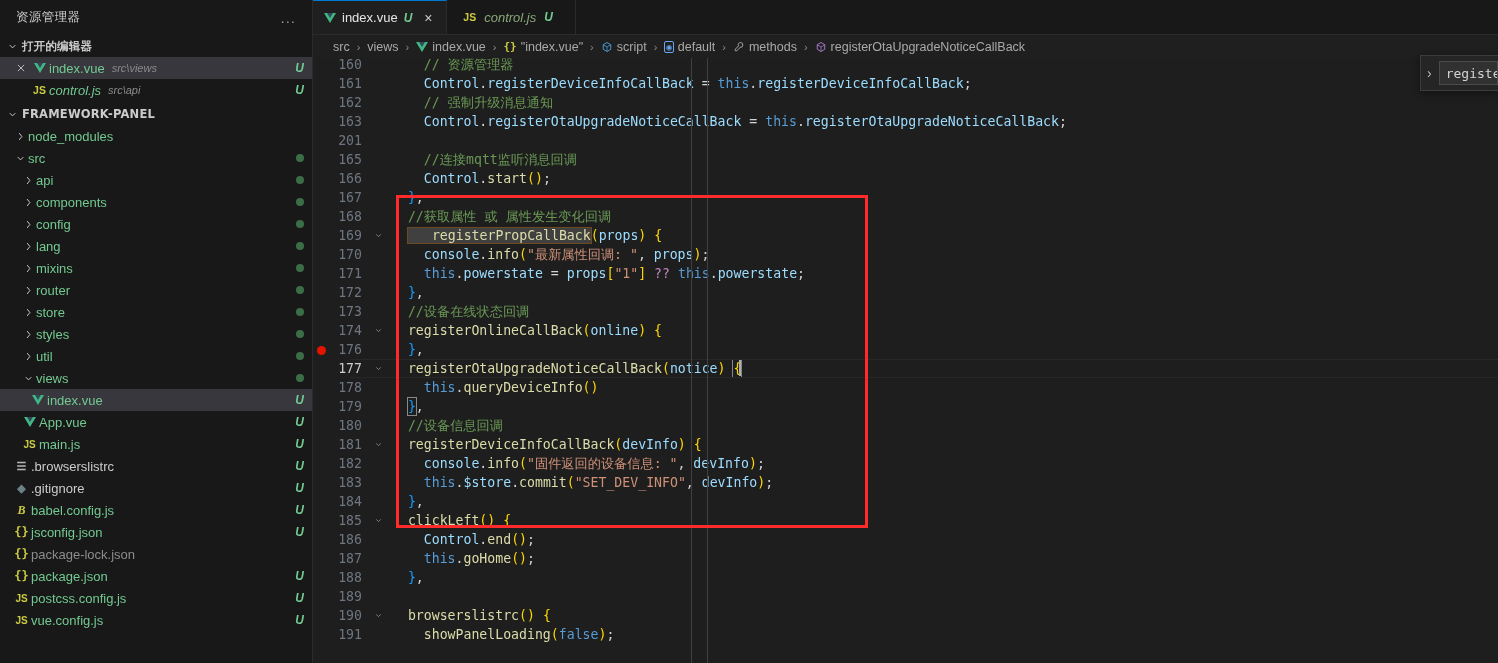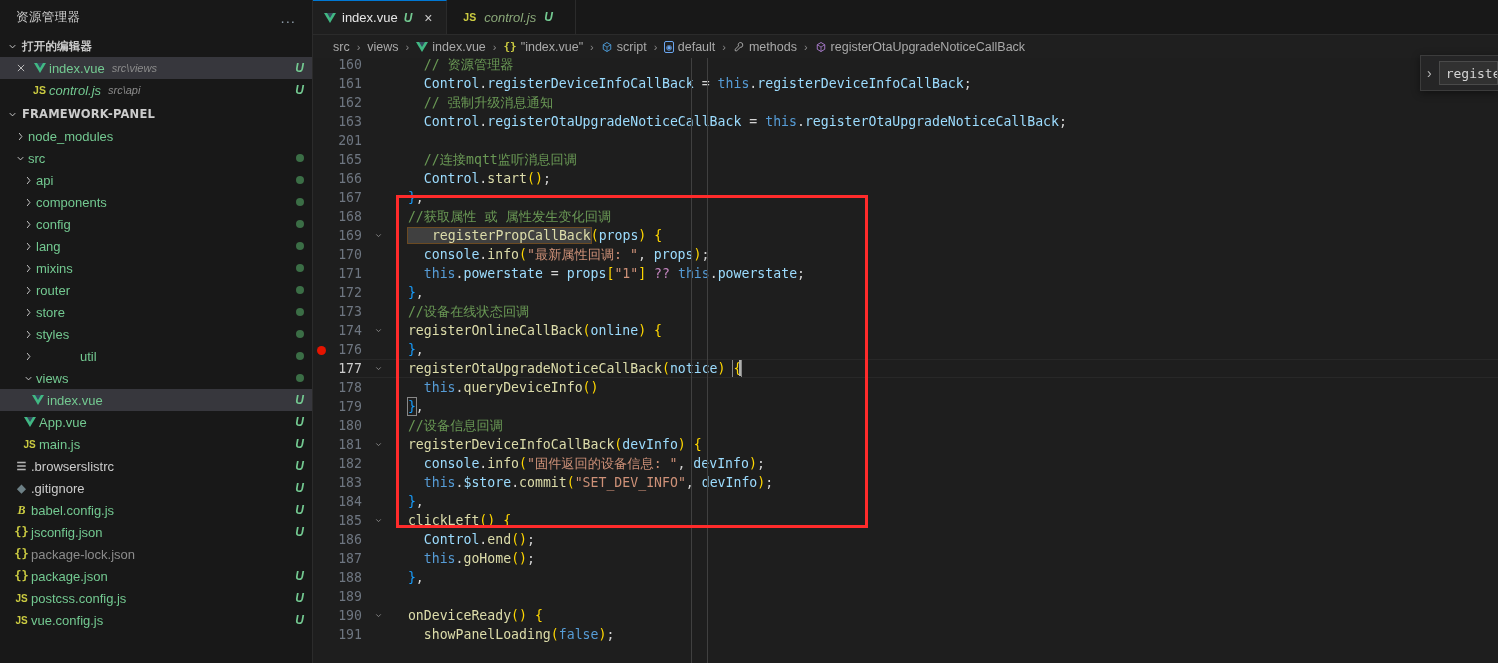--- a/index.html
+++ b/index.html
@@ -480,21 +480,21 @@
         </div>
         <div class="row" style="padding-left: 20px;">
           <span class="twisty">
             <svg width="11" height="11" viewBox="0 0 16 16">
               <path d="M6 3l4 5-4 5" stroke="#cccccc" stroke-width="1.4" fill="none"></path>
             </svg>
           </span>
           <span class="lbl clr-green">styles</span>
           <span class="dot"></span>
         </div>
-        <div class="row" style="padding-left: 20px; gap: 44px;">
+        <div class="row" style="padding-left: 20px;">
           <span class="twisty">
             <svg width="11" height="11" viewBox="0 0 16 16">
               <path d="M6 3l4 5-4 5" stroke="#cccccc" stroke-width="1.4" fill="none"></path>
             </svg>
           </span>
           <span class="lbl clr-green">util</span>
           <span class="dot"></span>
         </div>
         <div class="row" style="padding-left: 20px;">
           <span class="twisty">
@@ -697,21 +697,21 @@
         <div class="code-line"><div class="gutter-bp"></div><div class="lnum">184</div><div class="fold"></div><div class="ctext"><span class="t-plain">  </span><span class="t-brace3">}</span><span class="t-plain">,</span></div></div>
         <div class="code-line"><div class="gutter-bp"></div><div class="lnum">185</div><div class="fold"><svg width="9" height="9" viewBox="0 0 16 16" style="vertical-align:-1px">
               <path d="M4 6l4 4 4-4" stroke="#8a8a8a" stroke-width="1.6" fill="none"></path>
             </svg></div><div class="ctext"><span class="t-plain">  </span><span class="t-fn">clickLeft</span><span class="t-brace">()</span><span class="t-plain"> </span><span class="t-brace">{</span></div></div>
         <div class="code-line"><div class="gutter-bp"></div><div class="lnum">186</div><div class="fold"></div><div class="ctext"><span class="t-plain">    </span><span class="t-var">Control</span><span class="t-plain">.</span><span class="t-fn">end</span><span class="t-brace">()</span><span class="t-plain">;</span></div></div>
         <div class="code-line"><div class="gutter-bp"></div><div class="lnum">187</div><div class="fold"></div><div class="ctext"><span class="t-plain">    </span><span class="t-kw">this</span><span class="t-plain">.</span><span class="t-fn">goHome</span><span class="t-brace">()</span><span class="t-plain">;</span></div></div>
         <div class="code-line"><div class="gutter-bp"></div><div class="lnum">188</div><div class="fold"></div><div class="ctext"><span class="t-plain">  </span><span class="t-brace3">}</span><span class="t-plain">,</span></div></div>
         <div class="code-line"><div class="gutter-bp"></div><div class="lnum">189</div><div class="fold"></div><div class="ctext"></div></div>
         <div class="code-line"><div class="gutter-bp"></div><div class="lnum">190</div><div class="fold"><svg width="9" height="9" viewBox="0 0 16 16" style="vertical-align:-1px">
               <path d="M4 6l4 4 4-4" stroke="#8a8a8a" stroke-width="1.6" fill="none"></path>
-            </svg></div><div class="ctext"><span class="t-plain">  </span><span class="t-fn">onDeviceReady</span><span class="t-brace">()</span><span class="t-plain"> </span><span class="t-brace">{</span></div></div>
+            </svg></div><div class="ctext"><span class="t-plain">  </span><span class="t-fn">browserslistrc</span><span class="t-brace">()</span><span class="t-plain"> </span><span class="t-brace">{</span></div></div>
         <div class="code-line"><div class="gutter-bp"></div><div class="lnum">191</div><div class="fold"></div><div class="ctext"><span class="t-plain">    </span><span class="t-fn">showPanelLoading</span><span class="t-brace">(</span><span class="t-kw">false</span><span class="t-brace">)</span><span class="t-plain">;</span></div></div>
         <div style="position: absolute; inset: 0px; pointer-events: none;">
           <div style="position: absolute; top: 0px; bottom: 0px; width: 1px; background: rgb(64, 64, 64); left: 378px;"></div>
           <div style="position: absolute; top: 0px; bottom: 0px; width: 1px; background: rgb(64, 64, 64); left: 394px;"></div>
         </div>
       </div>
 
     <div class="annot-rect" id="annot" style="left: 83px; top: 195px; width: 472px; height: 333px; border-color: rgb(255, 43, 43);"></div>
 
     <div class="peek">

